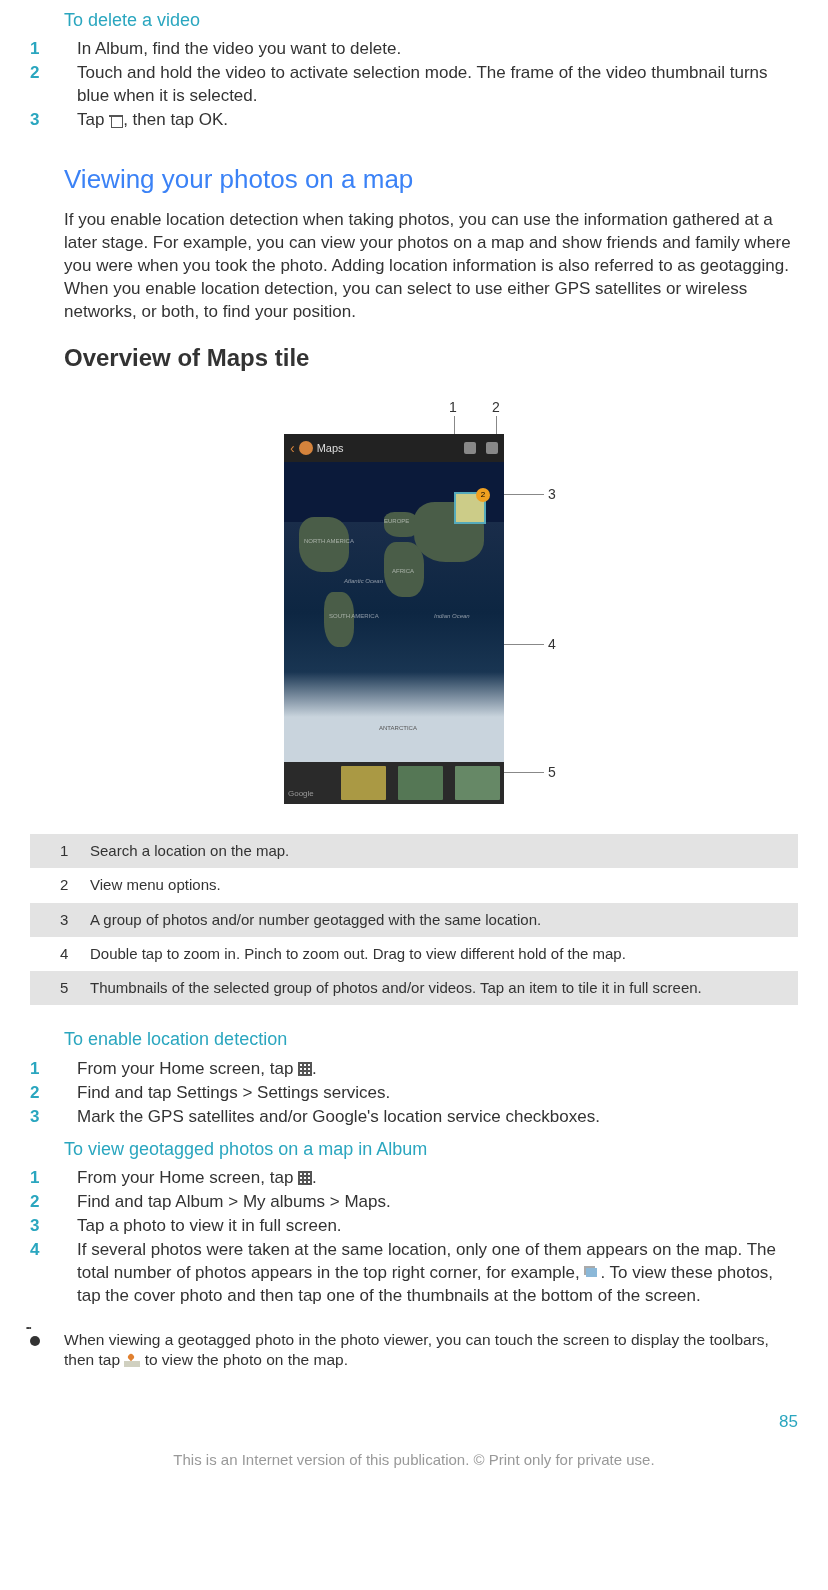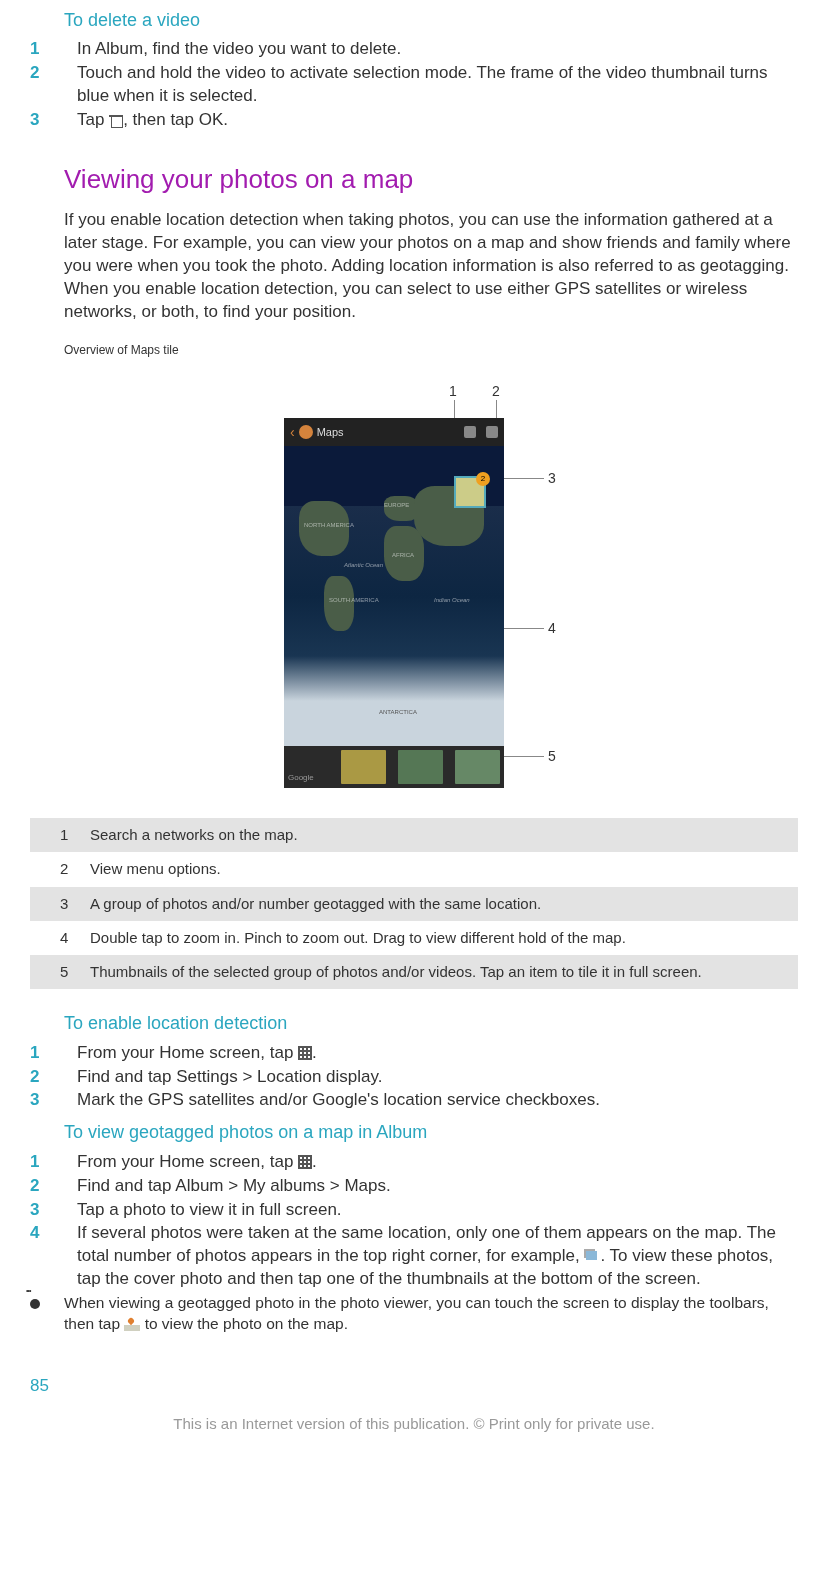--- a/index.html
+++ b/index.html
@@ -22,33 +22,33 @@
   .ol-steps .num {
     color: #2aa6bf;
     font-weight: bold;
     width: 34px;
     flex-shrink: 0;
     font-size: 17px;
   }
   .ol-steps .txt { flex: 1; margin-left: 13px; }
   .h1 {
     font-size: 26px;
-    color: #a21caf;
+    color: #3b82f6;
     margin: 30px 0 12px 34px;
     font-weight: normal;
   }
   .body-para {
     margin: 0 0 18px 34px;
     color: #333;
   }
   .h2 {
-    font-size: 12px;
+    font-size: 24px;
     color: #333;
     margin: 8px 0 20px 34px;
-    font-weight: normal;
+    font-weight: bold;
   }
   .figure-wrap {
     display: flex;
     justify-content: center;
     margin: 10px 0 20px 0;
   }
   .figure {
     position: relative;
     width: 300px;
     height: 420px;
@@ -206,21 +206,21 @@
     border-radius: 50% 50% 50% 0;
     transform: rotate(-45deg);
   }
   .icon-map-pin::after {
     content: "";
     position: absolute;
     left: 0; bottom: 0;
     width: 16px; height: 6px;
     background: #d0d0c0;
   }
-  .tip-row { display: flex; margin: 2px 0 0 0; }
+  .tip-row { display: flex; margin: 22px 0 0 0; }
   .tip-icon {
     width: 34px; flex-shrink: 0;
     font-size: 14px;
     padding-top: 2px;
   }
   .tip-icon .bulb::before {
     content: "";
     display: inline-block;
     width: 10px; height: 10px;
     background: #333;
@@ -233,21 +233,21 @@
   }
   .tip-icon .bulb::after {
     content: "•••";
     position: absolute;
     left: -4px; top: -9px;
     font-size: 7px;
     letter-spacing: -1px;
   }
   .tip-text { flex: 1; font-size: 15.5px; }
   .page-num {
-    text-align: left;
+    text-align: right;
     color: #2aa6bf;
     margin: 40px 0 16px 0;
     font-size: 17px;
   }
   .footer-note {
     text-align: center;
     color: #999;
     font-size: 15px;
     margin-bottom: 20px;
   }
@@ -326,21 +326,21 @@
         <div class="thumb t3"></div>
       </div>
     </div>
   </div>
 </div>
 
 <table class="legend-table">
   <tbody>
       <tr>
     <td class="num-cell">1</td>
-    <td>Search a networks on the map.</td>
+    <td>Search a location on the map.</td>
   </tr>
   <tr>
     <td class="num-cell">2</td>
     <td>View menu options.</td>
   </tr>
   <tr>
     <td class="num-cell">3</td>
     <td>A group of photos and/or number geotagged with the same location.</td>
   </tr>
   <tr>
@@ -358,21 +358,21 @@
 <ol class="ol-steps">
   <li>
     <span class="num">1</span>
     <span class="txt">
       <span>From your Home screen, tap </span><span class="inline-icon icon-grid"></span><span>.</span>
     </span>
   </li>
   <li>
     <span class="num">2</span>
     <span class="txt">
-      <span>Find and tap </span><span class="bold">Settings</span><span> &gt; </span><span class="bold">Location display</span><span>.</span>
+      <span>Find and tap </span><span class="bold">Settings</span><span> &gt; </span><span class="bold">Settings services</span><span>.</span>
     </span>
   </li>
   <li>
     <span class="num">3</span>
     <span class="txt">
       <span>Mark the </span><span class="bold">GPS satellites</span><span> and/or </span><span class="bold">Google's location service</span><span> checkboxes.</span>
     </span>
   </li>
 </ol>
 

